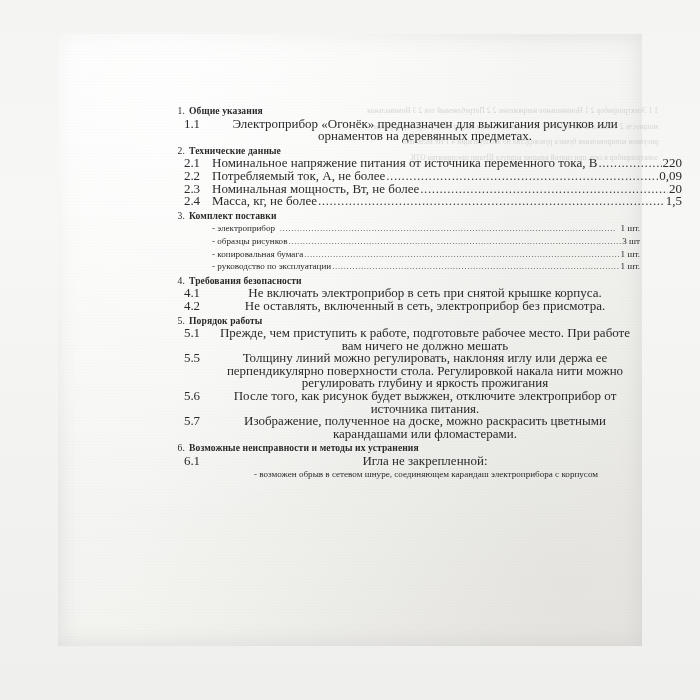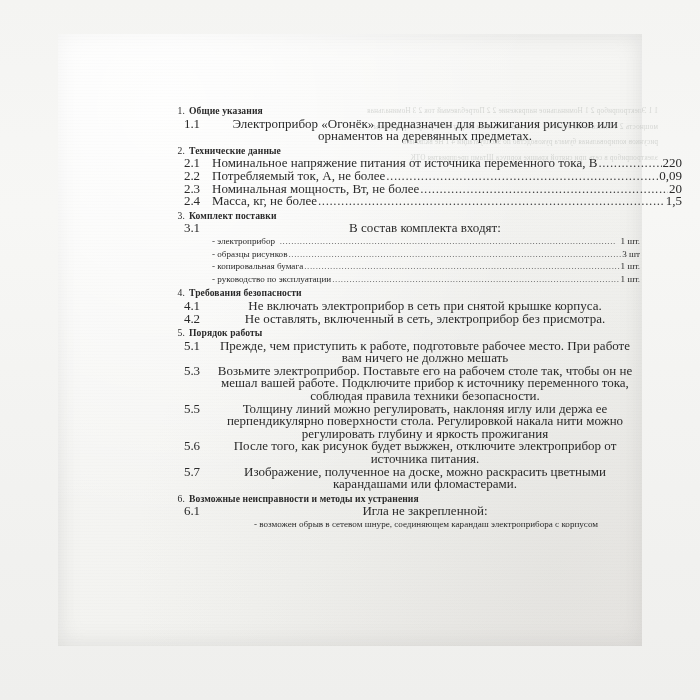--- a/index.html
+++ b/index.html
@@ -198,24 +198,20 @@
             <span class="val">1,5</span>
           </span>
         </div>
       </div>
 
       <div class="sec">
         <div class="sec-head">
           <span class="sec-num">3.</span>
           <span>Комплект поставки</span>
         </div>
-        <div class="item">
-          <span class="item-num">3.1</span>
-          <span class="item-txt">В состав комплекта входят:</span>
-        </div>
 
         <div class="sub">
           <div class="dotline">
             <span class="lbl">- электроприбор</span>
             <span class="dots">.....................................................................................................................</span>
             <span class="val">1 шт.</span>
           </div>
           <div class="dotline">
             <span class="lbl">- образцы рисунков</span>
             <span class="dots">.....................................................................................................................</span>
@@ -250,24 +246,20 @@
       </div>
 
       <div class="sec">
         <div class="sec-head">
           <span class="sec-num">5.</span>
           <span>Порядок работы</span>
         </div>
         <div class="item">
           <span class="item-num">5.1</span>
           <span class="item-txt">Прежде, чем приступить к работе, подготовьте рабочее место. При работе вам ничего не должно мешать</span>
-        </div>
-        <div class="item">
-          <span class="item-num">5.3</span>
-          <span class="item-txt">Возьмите электроприбор. Поставьте его на рабочем столе так, чтобы он не мешал вашей работе. Подключите прибор к источнику переменного тока, соблюдая правила техники безопасности.</span>
         </div>
         <div class="item">
           <span class="item-num">5.5</span>
           <span class="item-txt">Толщину линий можно регулировать, наклоняя иглу или держа ее перпендикулярно поверхности стола. Регулировкой накала нити можно регулировать глубину и яркость прожигания</span>
         </div>
         <div class="item">
           <span class="item-num">5.6</span>
           <span class="item-txt">После того, как рисунок будет выжжен, отключите электроприбор от источника питания.</span>
         </div>
         <div class="item">

